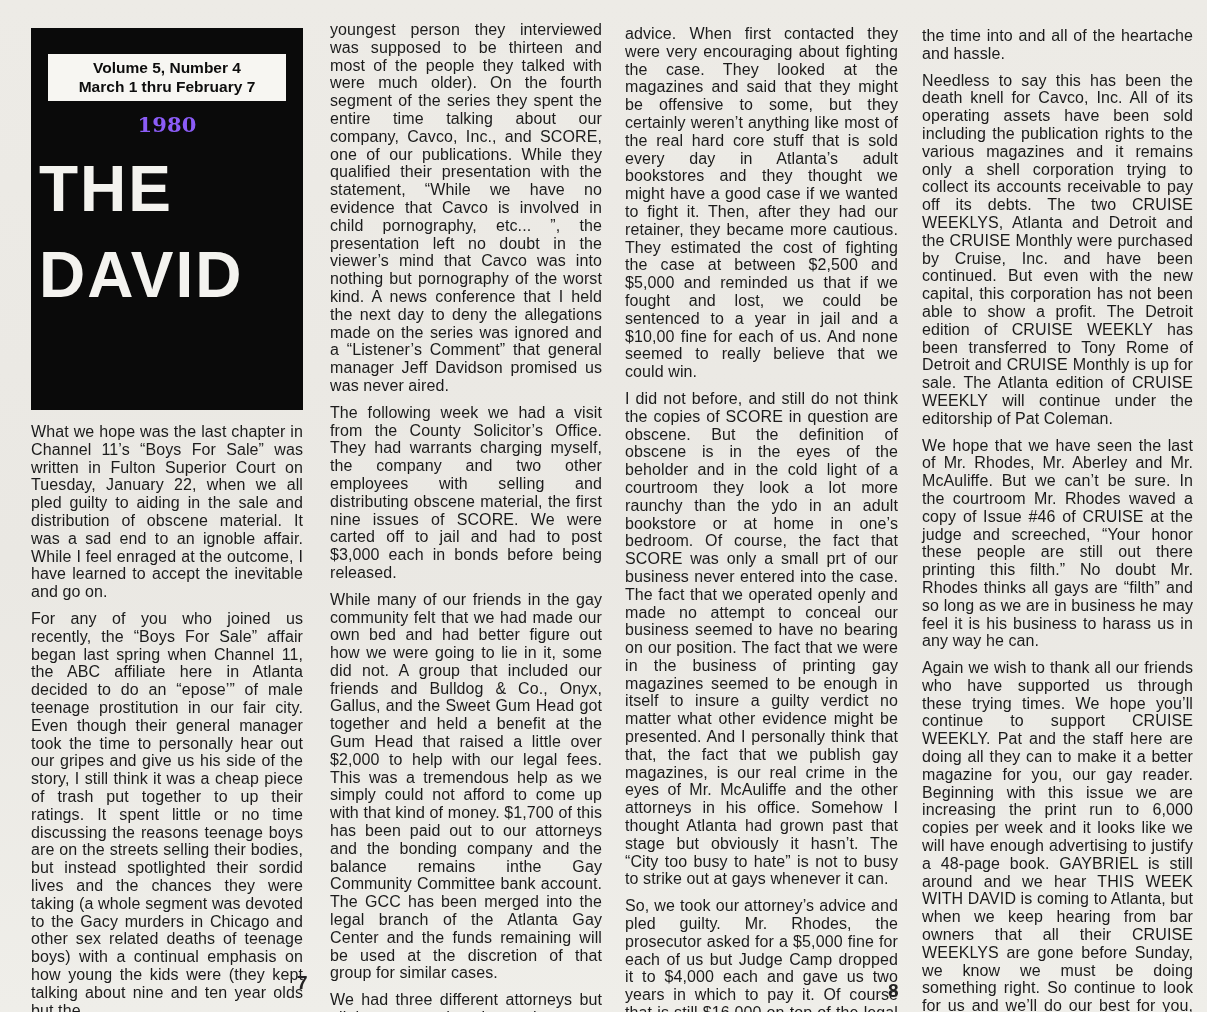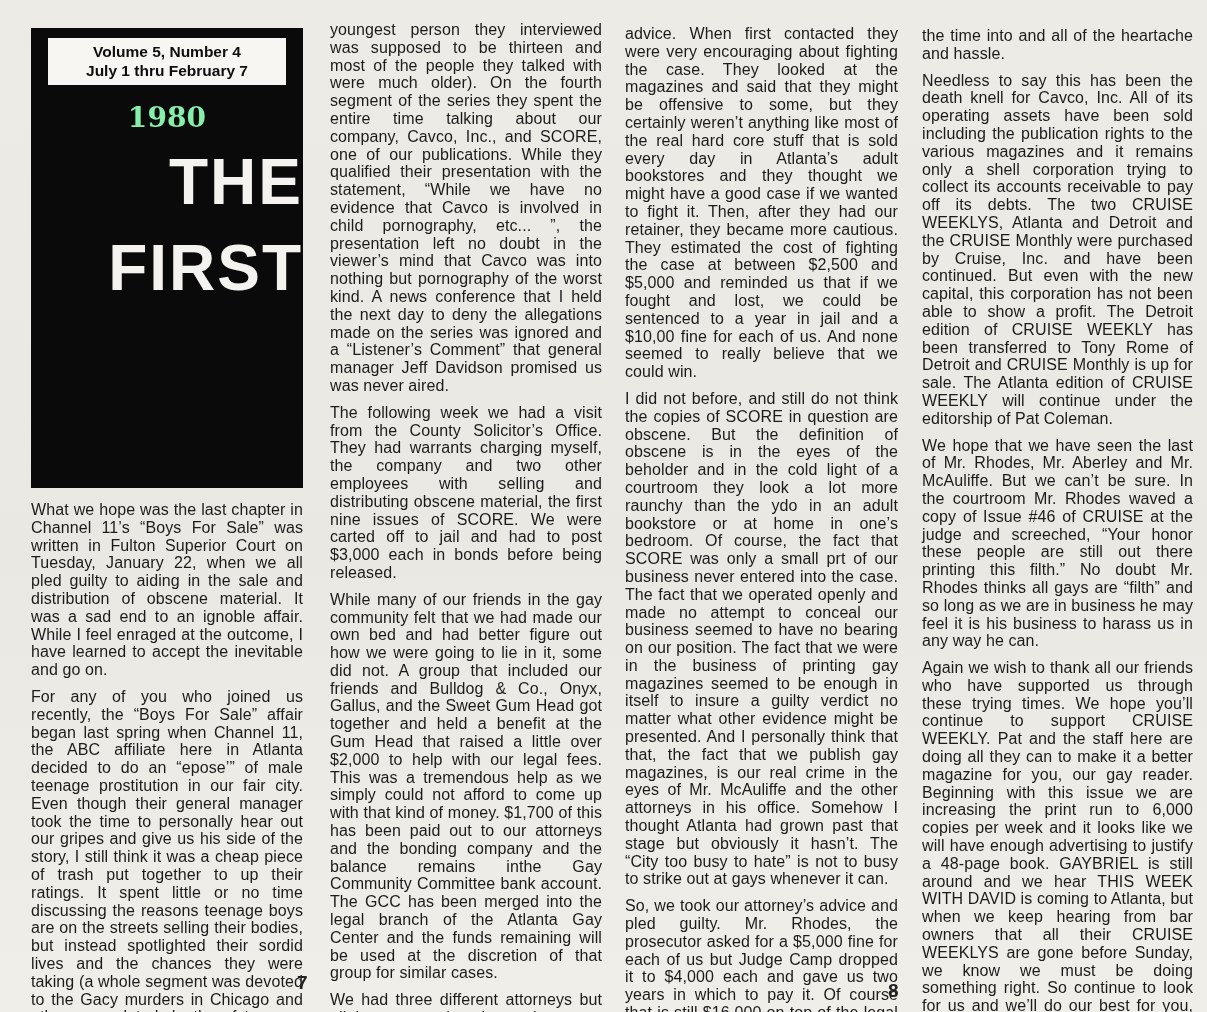--- a/index.html
+++ b/index.html
@@ -17,82 +17,82 @@
     font-size:16px;
     line-height:17.8px;
     letter-spacing:0.1px;
   }
   .col p { margin:0 0 9px 0; }
   .col p:last-child { margin-bottom:0; }
 
   .masthead {
     background:#0a0a0a;
     width:100%;
-    height:460px;
+    height:382px;
     margin:0 0 13px 0;
     box-sizing:border-box;
-    padding-top:10px;
+    padding-top:26px;
   }
   .vol-box {
     background:#f7f6f2;
     width:230px;
     margin:0 auto;
     padding:4px 4px 5px 4px;
     text-align:center;
     font-weight:700;
     font-size:15.5px;
     line-height:19px;
     color:#0d0d0d;
     letter-spacing:0;
   }
   .year {
-    color:#86efac;
+    color:#8b5cf6;
     font-family:"DejaVu Serif", serif;
     font-weight:700;
-    font-size:28px;
+    font-size:21px;
     line-height:34px;
     text-align:center;
-    margin-top:16px;
+    margin-top:7px;
   }
   .big-title {
     color:#f4f3ef;
     font-weight:800;
     font-size:64px;
     line-height:86px;
     letter-spacing:2px;
     padding-left:8px;
     margin-top:4px;
     text-align:left;
   }
-  .big-title div { white-space:nowrap;text-align:right; }
+  .big-title div { white-space:nowrap; }
 
   .page-number {
     position:absolute;
     font-weight:700;
     font-size:19px;
     color:#222;
   }
   #pn-left  { left:297px; top:972px; }
   #pn-right { left:888px; top:980px; }
 </style>
 </head>
 <body>
 
 <div class="page">
 
   <div class="col" id="col1" style="left:31px; top:28px; width:272px;">
     <div class="masthead">
       <div class="vol-box">
         <div>Volume 5, Number 4</div>
-        <div>July 1 thru February 7</div>
+        <div>March 1 thru February 7</div>
       </div>
       <div class="year">1980</div>
       <div class="big-title">
         <div>THE</div>
-        <div>FIRST</div>
+        <div>DAVID</div>
       </div>
     </div>
     <p>What we hope was the last chapter in Channel 11’s “Boys For Sale” was written in Fulton Superior Court on Tuesday, January 22, when we all pled guilty to aiding in the sale and distribution of obscene material. It was a sad end to an ignoble affair. While I feel enraged at the outcome, I have learned to accept the inevitable and go on.</p>
     <p>For any of you who joined us recently, the “Boys For Sale” affair began last spring when Channel 11, the ABC affiliate here in Atlanta decided to do an “epose’” of male teenage prostitution in our fair city. Even though their general manager took the time to personally hear out our gripes and give us his side of the story, I still think it was a cheap piece of trash put together to up their ratings. It spent little or no time discussing the reasons teenage boys are on the streets selling their bodies, but instead spotlighted their sordid lives and the chances they were taking (a whole segment was devoted to the Gacy murders in Chicago and other sex related deaths of teenage boys) with a continual emphasis on how young the kids were (they kept talking about nine and ten year olds but the</p>
   </div>
 
   <div class="col" id="col2" style="left:330px; top:21px; width:272px;">
     <p>youngest person they interviewed was supposed to be thirteen and most of the people they talked with were much older). On the fourth segment of the series they spent the entire time talking about our company, Cavco, Inc., and SCORE, one of our publications. While they qualified their presentation with the statement, “While we have no evidence that Cavco is involved in child pornography, etc... ”, the presentation left no doubt in the viewer’s mind that Cavco was into nothing but pornography of the worst kind. A news conference that I held the next day to deny the allegations made on the series was ignored and a “Listener’s Comment” that general manager Jeff Davidson promised us was never aired.</p>
     <p>The following week we had a visit from the County Solicitor’s Office. They had warrants charging myself, the company and two other employees with selling and distributing obscene material, the first nine issues of SCORE. We were carted off to jail and had to post $3,000 each in bonds before being released.</p>
     <p>While many of our friends in the gay community felt that we had made our own bed and had better figure out how we were going to lie in it, some did not. A group that included our friends and Bulldog &amp; Co., Onyx, Gallus, and the Sweet Gum Head got together and held a benefit at the Gum Head that raised a little over $2,000 to help with our legal fees. This was a tremendous help as we simply could not afford to come up with that kind of money. $1,700 of this has been paid out to our attorneys and the bonding company and the balance remains inthe Gay Community Committee bank account. The GCC has been merged into the legal branch of the Atlanta Gay Center and the funds remaining will be used at the discretion of that group for similar cases.</p>

